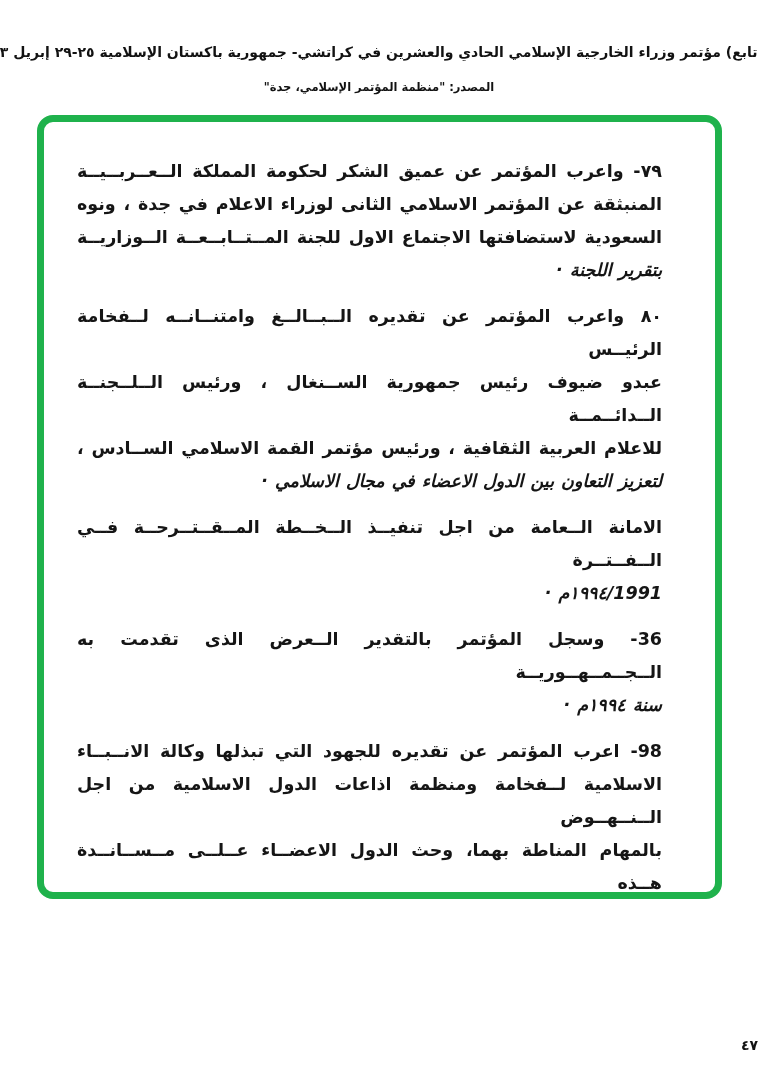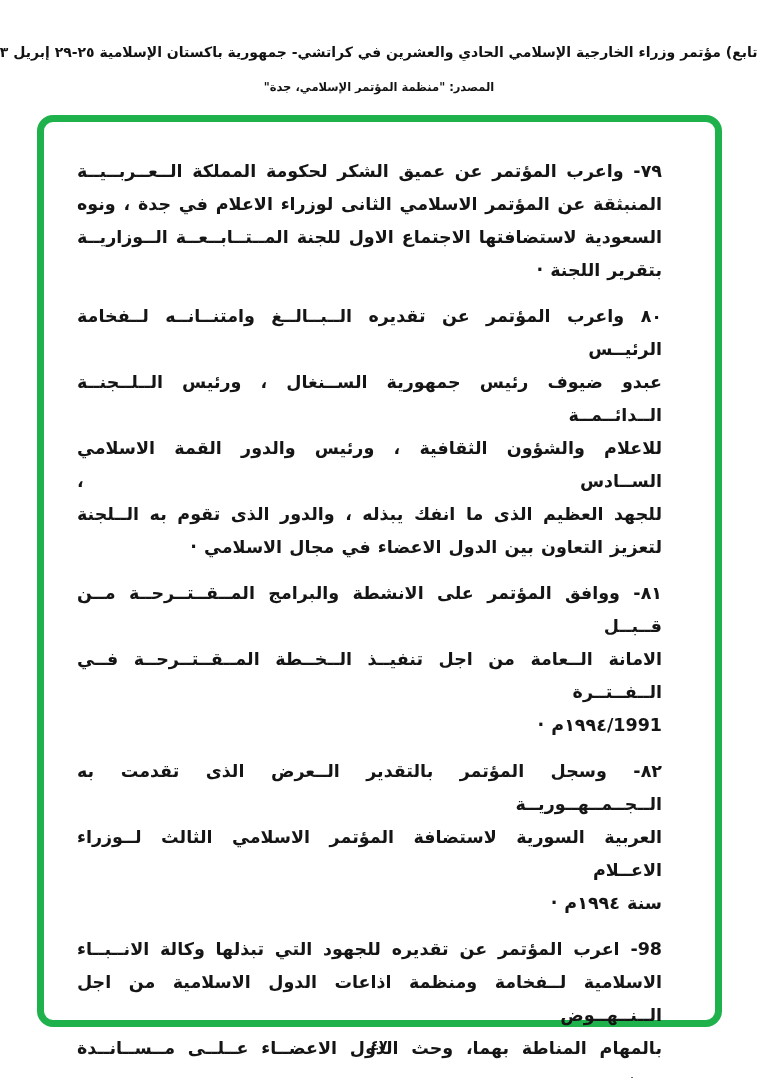--- a/index.html
+++ b/index.html
@@ -36,21 +36,21 @@
     direction: rtl;
     font-size: 11.5px;
     font-weight: bold;
   }
   
   .frame {
     position: absolute;
     left: 37px;
     top: 115px;
     width: 685px;
-    height: 912px;
+    height: 784px;
     box-sizing: border-box;
     border: 7px solid #1fb24c;
     border-radius: 16px;
     background: #ffffff;
   }
   
   .doc-body {
     position: absolute;
     top: 7px;
     right: 7px;
@@ -64,28 +64,28 @@
     font-weight: bold;
     line-height: 33px;
     color: #151515;
     text-align: justify;
     text-align-last: justify;
     word-spacing: 1px;
   }
   .line.end {
     text-align: right;
     text-align-last: right;
+    font-style: italic;
   }
   
   .footer-page-number {
     position: absolute;
     top: 1037px;
     left: 0;
     width: 758px;
-    text-align: center;
     font-size: 14px;
     font-weight: bold;
     direction: rtl;
   }
 </style>
 </head>
 <body>
 
 <div class="page">
 
@@ -99,34 +99,31 @@
       <div class="para">
         <div class="line">٧٩-    واعرب المؤتمر عن عميق الشكر لحكومة المملكة الــعــربــيــة</div>
         <div class="line">المنبثقة عن المؤتمر الاسلامي الثانى لوزراء الاعلام في جدة ، ونوه</div>
         <div class="line">السعودية لاستضافتها الاجتماع الاول للجنة المــتــابــعــة الــوزاريــة</div>
         <div class="line end">بتقرير اللجنة ·</div>
       </div>
 
       <div class="para">
         <div class="line">٨٠    واعرب المؤتمر عن تقديره الــبــالــغ وامتنــانــه لــفخامة الرئيــس</div>
         <div class="line">عبدو ضيوف رئيس جمهورية الســنغال ، ورئيس الــلــجنــة الــدائــمــة</div>
-        <div class="line">للاعلام والشؤون الثقافية ، ورئيس والدور القمة الاسلامي الســادس ،</div>
-        <div class="line">للجهد العظيم الذى ما انفك يبذله ، والدور الذى تقوم به الــلجنة</div>
+        <div class="line">للاعلام العربية الثقافية ، ورئيس مؤتمر القمة الاسلامي الســادس ،</div>
         <div class="line end">لتعزيز التعاون بين الدول الاعضاء في مجال الاسلامي ·</div>
       </div>
 
       <div class="para">
-        <div class="line">٨١-    ووافق المؤتمر على الانشطة والبرامج المــقــتــرحــة مــن قــبــل</div>
         <div class="line">الامانة الــعامة من اجل تنفيــذ الــخــطة المــقــتــرحــة فــي الــفــتــرة</div>
         <div class="line end">1991/١٩٩٤م ·</div>
       </div>
 
       <div class="para">
-        <div class="line">٨٢-    وسجل المؤتمر بالتقدير الــعرض الذى تقدمت به الــجــمــهــوريــة</div>
-        <div class="line">العربية السورية لاستضافة المؤتمر الاسلامي الثالث لــوزراء الاعــلام</div>
+        <div class="line">36-    وسجل المؤتمر بالتقدير الــعرض الذى تقدمت به الــجــمــهــوريــة</div>
         <div class="line end">سنة ١٩٩٤م ·</div>
       </div>
 
       <div class="para">
         <div class="line">98-    اعرب المؤتمر عن تقديره للجهود التي تبذلها وكالة الانــبــاء</div>
         <div class="line">الاسلامية لــفخامة ومنظمة اذاعات الدول الاسلامية من اجل الــنــهــوض</div>
         <div class="line">بالمهام المناطة بهما، وحث الدول الاعضــاء عــلــى مــســانــدة هــذه</div>
 
       </div>
 

